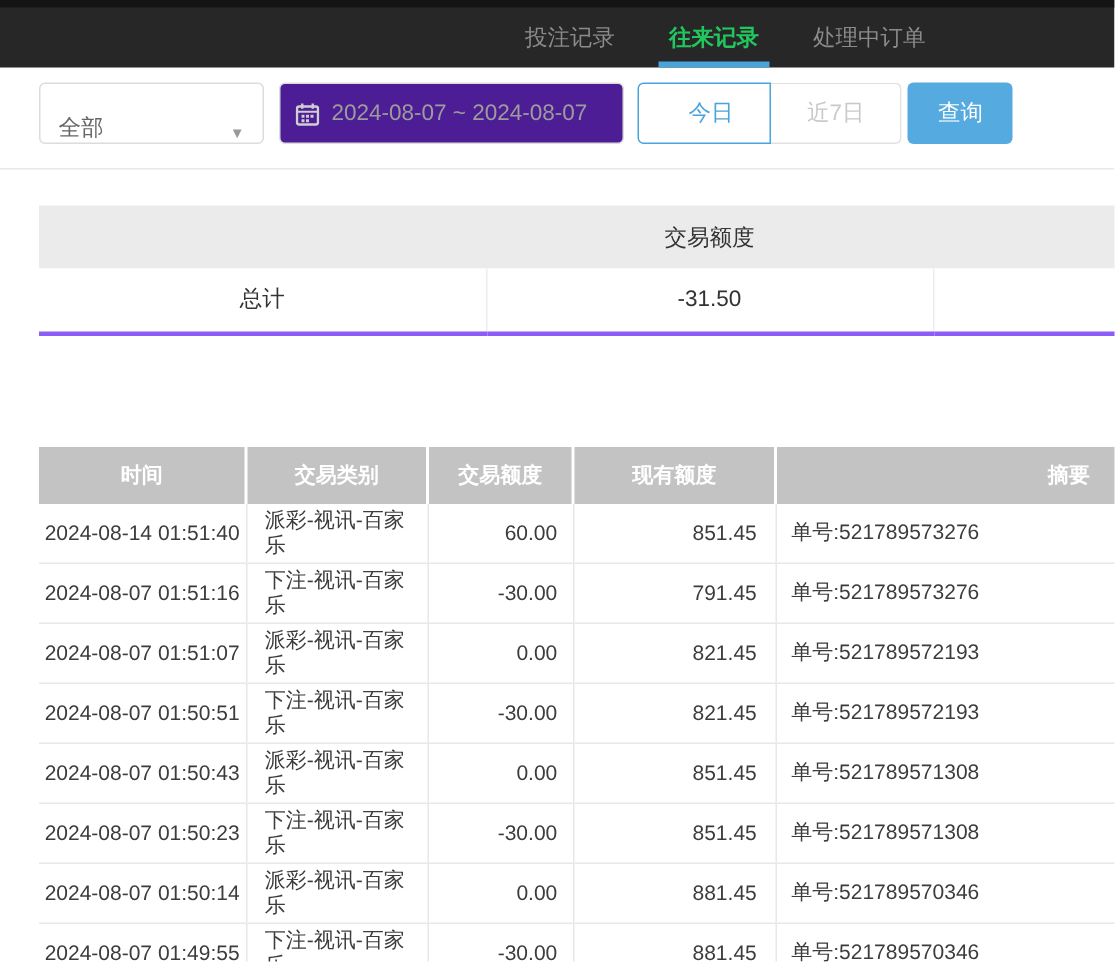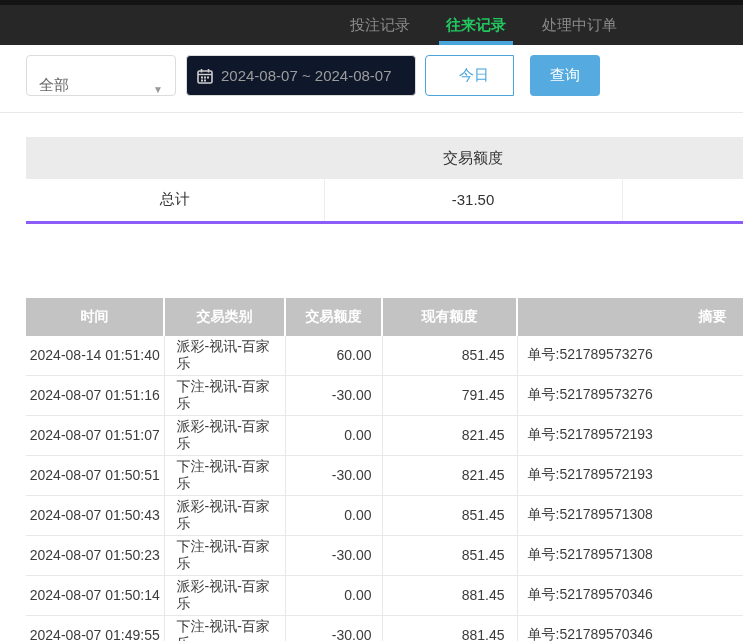--- a/index.html
+++ b/index.html
@@ -17,29 +17,29 @@
     bottom:0; height:4px; background:var(--accent,#4aa4dc); }
 
   
   .filters { display:flex; align-items:center; margin:10px 0 0 26px; height:41px; }
   .select-box { width:150px; height:41px; border:1px solid #dcdcdc; border-radius:4px;
     display:flex; align-items:flex-end; padding:0 12px; font-size:15px; color:#666;
     background:#fff; cursor:pointer; }
   .select-box .caret { margin-left:auto; font-size:10px; color:#999; }
   .date-box { width:230px; height:41px; border:1px solid #dcdcdc; border-radius:4px;
     display:flex; align-items:center; padding:0 10px; margin-left:10px;
-    font-size:15px; color:#9c9c9c; background:#0f172a; cursor:pointer; }
+    font-size:15px; color:#9c9c9c; background:#4c1d95; cursor:pointer; }
   .date-box svg { margin-right:8px; flex:none; }
   .btn-group { display:flex; margin-left:9px; height:41px; }
   .qbtn { height:41px; padding:0 24px; display:flex; align-items:center; font-size:15px;
     background:#fff; border:1px solid #e0e0e0; border-left:none; color:#c9c9c9; cursor:pointer; }
   .qbtn.first { border-radius:4px 0 0 4px; }
   .qbtn.last  { border-radius:0 4px 4px 0; }
   .qbtn.active { border:1px solid var(--accent,#4aa4dc); color:var(--accent,#4aa4dc);padding-left:33px; }
-  .search-btn { margin-left:16px; width:70px; height:41px; border:none; border-radius:4px;
+  .search-btn { margin-left:4px; width:70px; height:41px; border:none; border-radius:4px;
     background:var(--btn,#55abe0); color:#fff; font-size:15px; cursor:pointer;
     font-family:inherit; }
   .panel-divider { border-bottom:1px solid #e9e9e9; margin-top:16px; }
 
   
   .summary { margin:24px 0 0 26px; width:894px; border-collapse:collapse;
     table-layout:fixed; font-size:15px; color:#333; }
   .summary col { width:298px; }
   .summary thead td { height:42px; background:#ebebeb; text-align:center; }
   .summary tbody td { height:43px; background:#fff; text-align:center;
@@ -89,20 +89,21 @@
       <rect x="4" y="8.5" width="2" height="2" fill="#cfcfcf"></rect>
       <rect x="7" y="8.5" width="2" height="2" fill="#cfcfcf"></rect>
       <rect x="10" y="8.5" width="2" height="2" fill="#cfcfcf"></rect>
       <rect x="4" y="11.5" width="2" height="2" fill="#cfcfcf"></rect>
       <rect x="7" y="11.5" width="2" height="2" fill="#cfcfcf"></rect>
     </svg>
     <span>2024-08-07 ~ 2024-08-07</span>
   </div>
   <div class="btn-group">
     <div class="qbtn first active">今日</div>
+    <div class="qbtn last">近7日</div>
   </div>
   <button class="search-btn">查询</button>
 </div>
 
 <div class="panel-divider"></div>
 
 <table class="summary">
   <colgroup>
       <col>
       <col>

